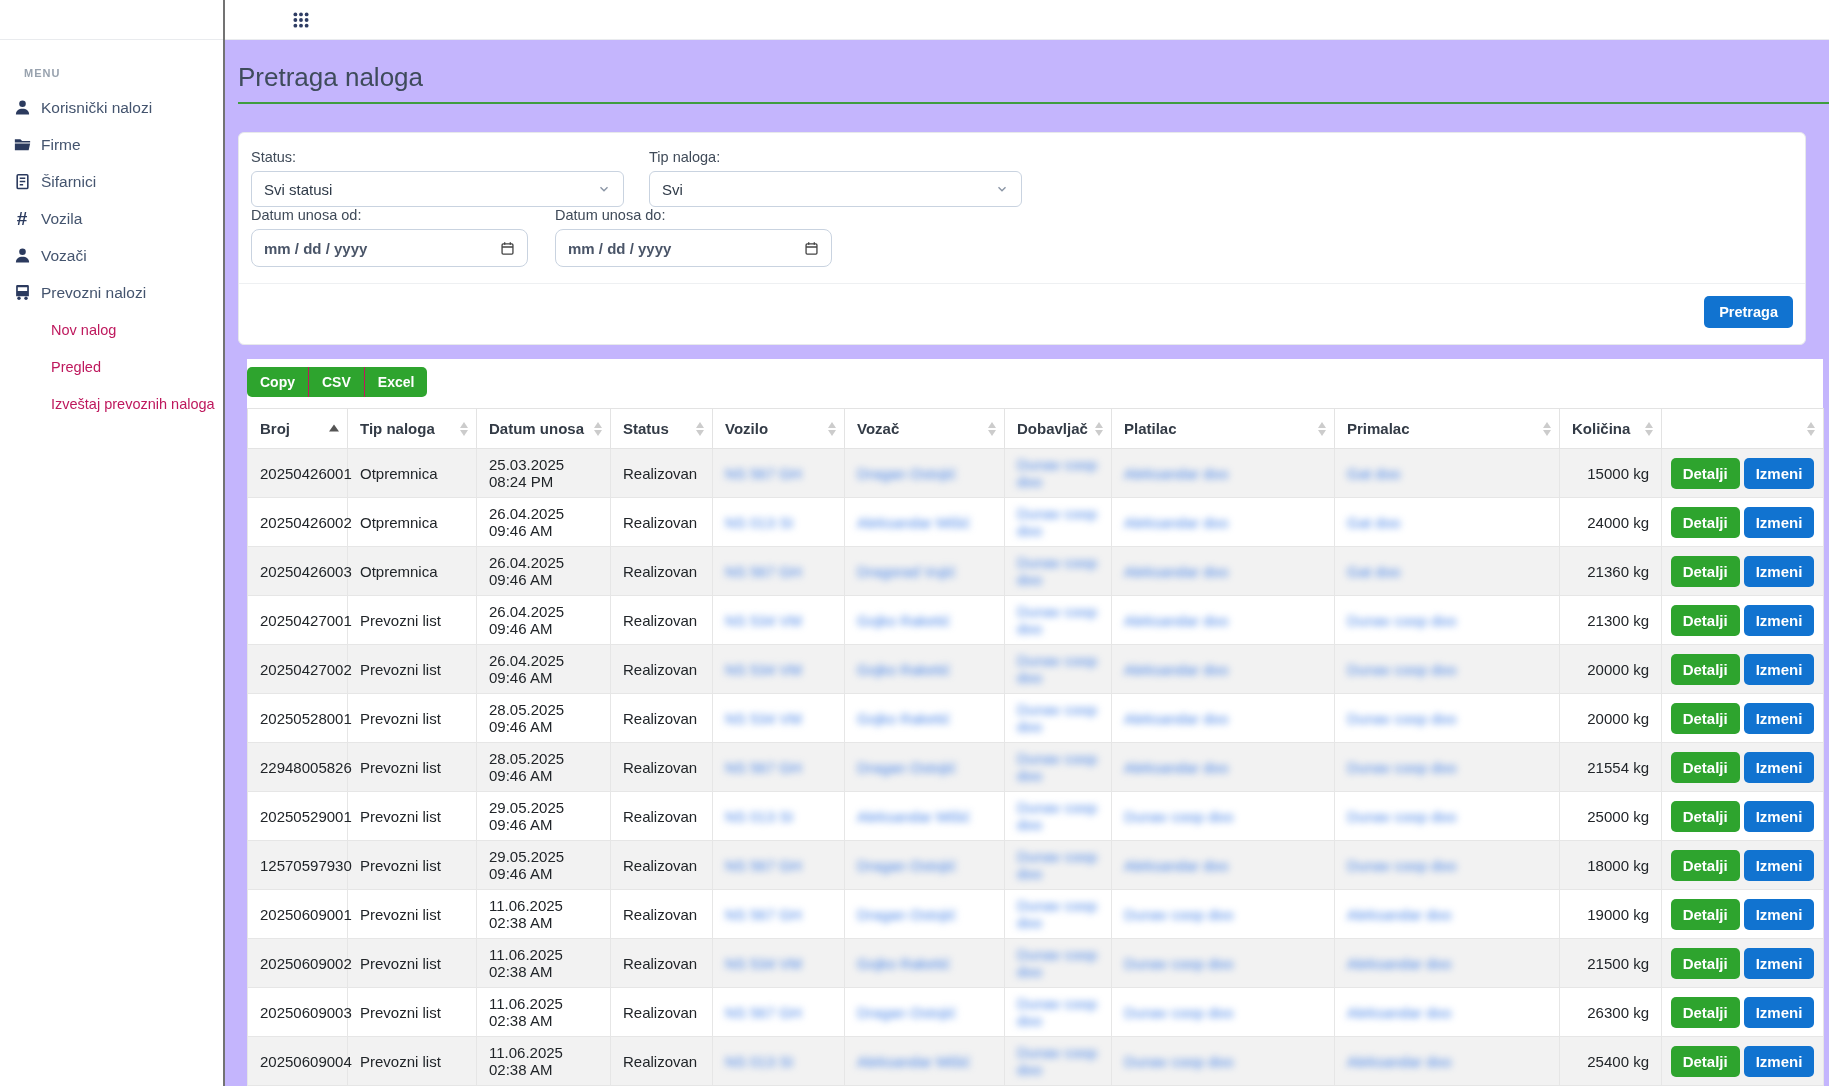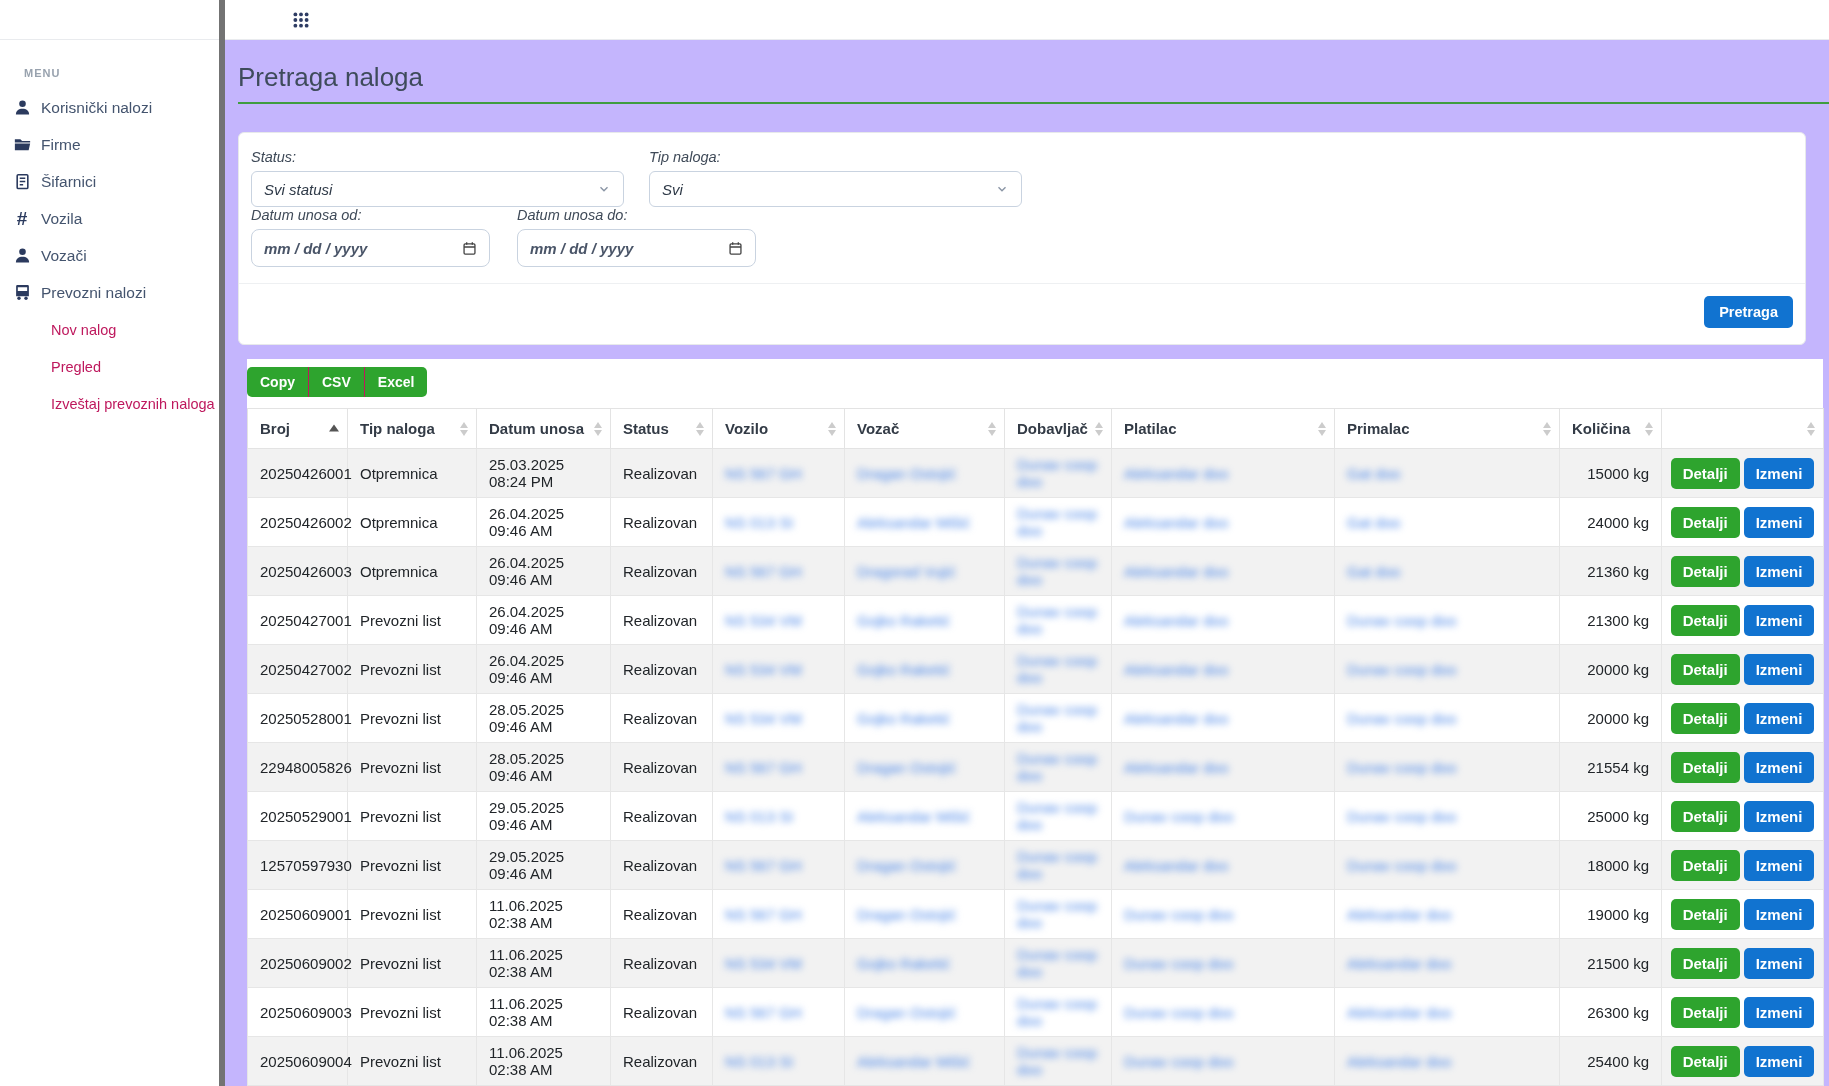--- a/index.html
+++ b/index.html
@@ -2,21 +2,21 @@
 <html><head>
 <meta charset="utf-8">
 <style>
   * { box-sizing: border-box; margin: 0; padding: 0; }
   html,body { width:1829px; height:1086px; overflow:hidden;
     font-family:"Liberation Sans","DejaVu Sans",sans-serif; background:#f4f4f4; }
   .app { display:flex; width:100%; height:100%; }
 
   
   .sidebar { width:225px; min-width:225px; height:100%; background:#fff;
-    border-right:6px solid #737373; }
+    border-right:2px solid #737373; }
   .sidebar-top { height:40px; border-bottom:1px solid #e9ebee; }
   .menu-label { margin:27px 0 10px 24px; font-size:11px; font-weight:bold;
     letter-spacing:1px; color:#98a2ae; }
   .sb-item { display:flex; align-items:center; height:37px; padding-left:10px;
     color:#44546e; font-size:15.5px; cursor:pointer; }
   .sb-item .sb-icon { width:24px; display:flex; justify-content:center;
     color:#2b3a5e; margin-right:7px; }
   .sb-item .sb-icon svg { width:17px; height:17px; }
   .sb-item .hash { font-size:19px; font-weight:bold; color:#2b3a5e; line-height:17px; }
   .sb-item.sub { padding-left:51px; font-size:14.5px; color:#be185d; }
@@ -27,31 +27,31 @@
     display:flex; align-items:center; }
   .apps-btn { margin-left:67px; color:#2e3c63; cursor:pointer; display:flex; }
   .content { flex:1; padding:22px 0 0 13px; background:#c4b5fd; overflow:hidden; }
 
   .page-title { font-size:26px; font-weight:500; color:#3e4b5b; }
   .title-rule { border:none; border-top:2px solid #3f9d3f; margin-top:9px; }
 
   
   .filter-card { margin:28px 23px 0 0; background:#fff; border:1px solid #e7e9eb;
     border-radius:6px; padding:16px 12px 16px 12px; }
-  .f-row { display:flex;font-style:italic; }
+  .f-row { display:flex; }
   .f-field { display:flex; flex-direction:column; }
   .f-label { font-size:14.5px; color:#3f4a58; margin-bottom:6px; }
   .select-box { width:373px; height:36px; border:1px solid #c9d3e0; border-radius:6px;
     background:#fff; display:flex; align-items:center; padding:0 12px;
     font-size:15px; color:#2f3a48; cursor:pointer; }
   .select-box .sel-val { flex:1; }
   .select-box svg { width:14px; height:14px; color:#8a95a5; }
   .gap25 { width:25px; } .gap27 { width:27px; }
   .date-row { }
-  .date-box { width:239px; height:38px; border:1px solid #c9d3e0; border-radius:8px;
+  .date-box { width:277px; height:38px; border:1px solid #c9d3e0; border-radius:8px;
     background:#fff; display:flex; align-items:center; padding:0 12px;
     font-size:15px; font-weight:600; color:#4a5568; cursor:text; }
   .date-box .d-val { flex:1; }
   .date-box svg { width:15px; height:15px; color:#444; }
   .filter-divider { border:none; border-top:1px solid #eef0f2; margin:16px -12px 0 -12px; }
   .f-actions { display:flex; justify-content:flex-end; margin-top:12px; }
   .btn { border:none; border-radius:5px; color:#fff; font-weight:bold;
     font-family:inherit; cursor:pointer; }
   .btn-blue { background:#1173d0; }
   .btn-green { background:#2ea42e; }

